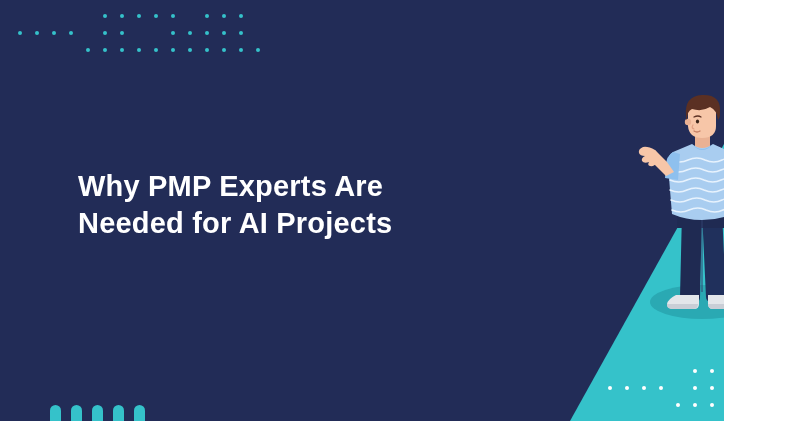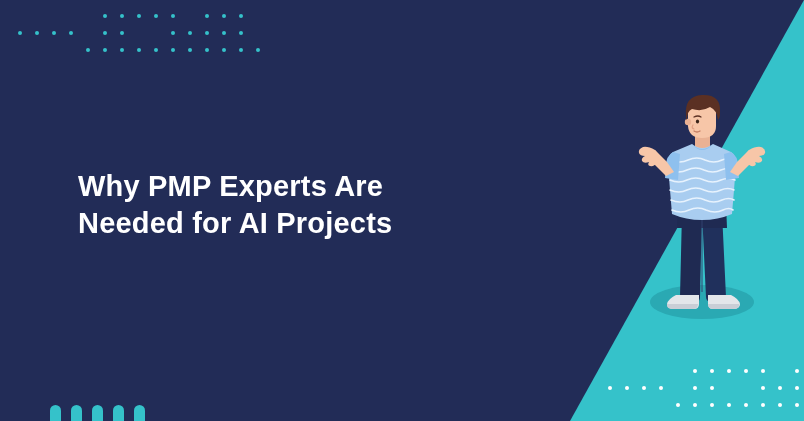--- a/index.html
+++ b/index.html
@@ -2,21 +2,21 @@
 <html><head>
 <meta charset="utf-8">
 <style>
   html, body {
     margin: 0;
     padding: 0;
     background: #ffffff;
   }
   #banner {
     position: relative;
-    width: 804px;
+    width: 724px;
     height: 421px;
     overflow: hidden;
     background: #222c57;
     font-family: "Liberation Sans", sans-serif;
   }
   .layer {
     position: absolute;
     top: 0;
     left: 0;
     width: 804px;

